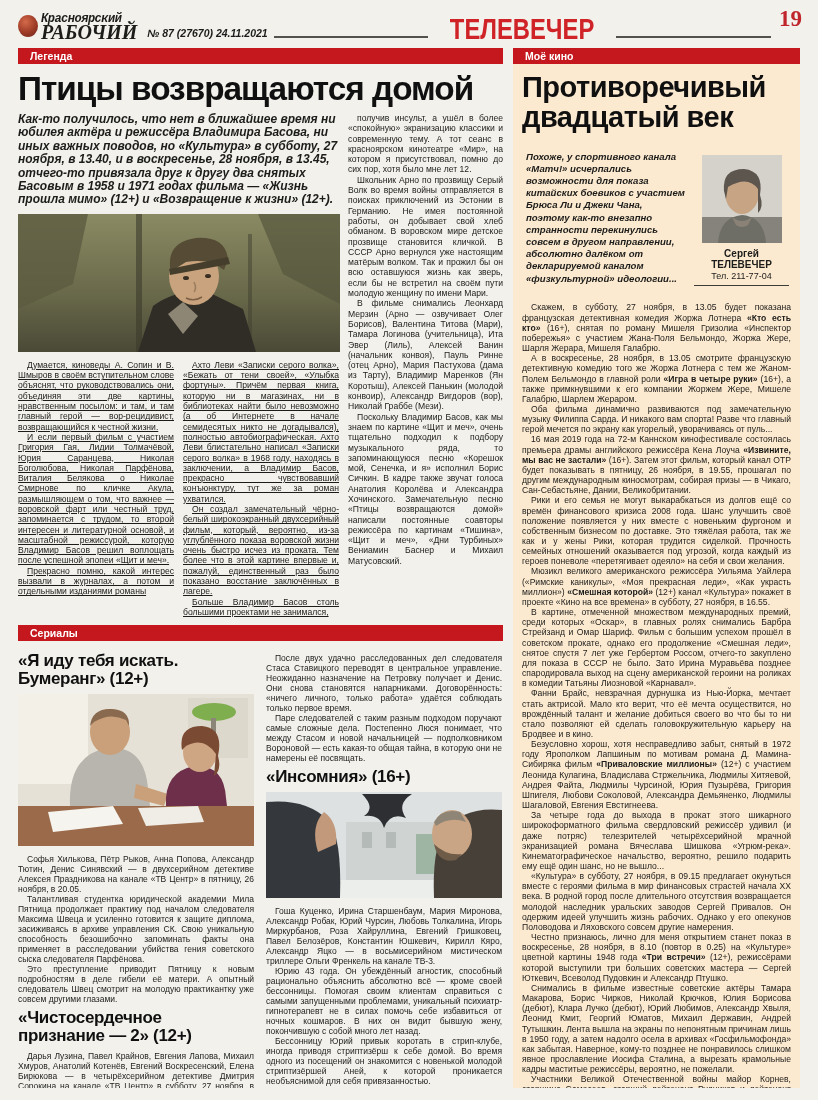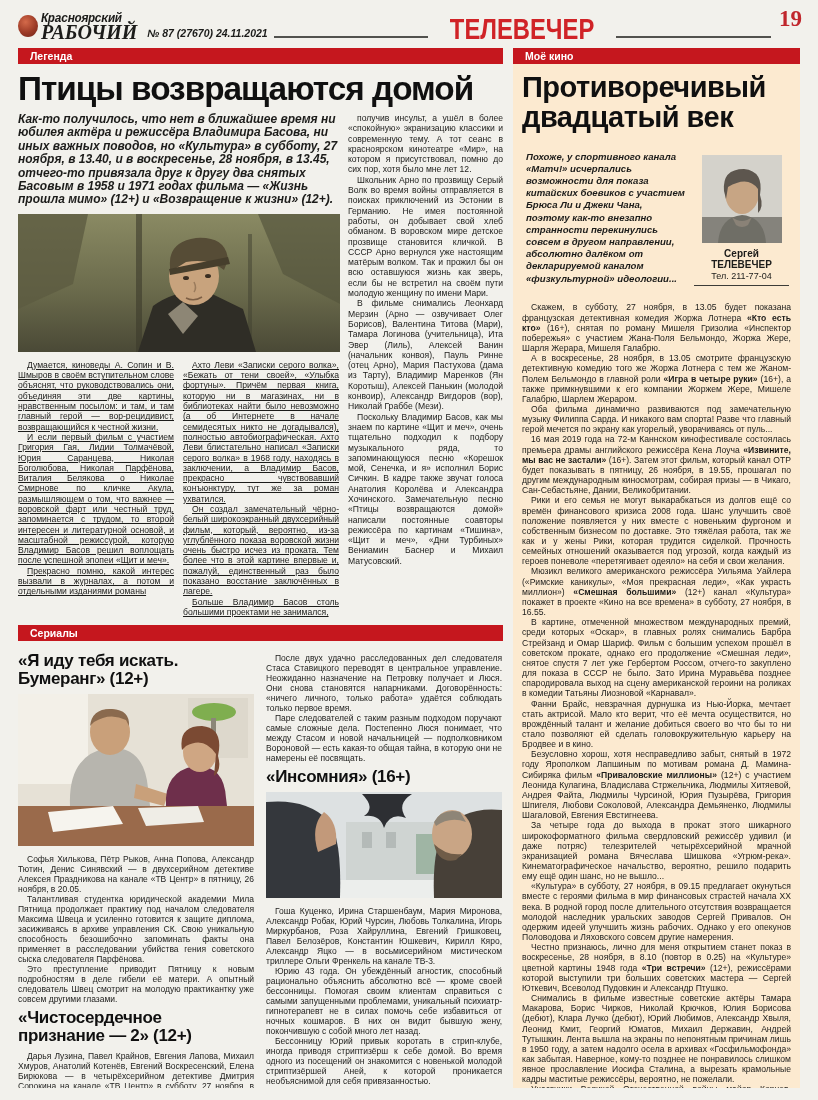--- a/index.html
+++ b/index.html
@@ -172,21 +172,21 @@
             </div>
 
           <h2 class="serial-title narrow">«Чистосердечное признание — 2» (12+)</h2>
           <div class="bodytext">
               <p>Дарья Лузина, Павел Крайнов, Евгения Лапова, Михаил Хмуров, Анатолий Котенёв, Евгений Воскресенский, Елена Бирюкова — в четырёхсерийном детективе Дмитрия Сорокина на канале «ТВ Центр» в субботу, 27 ноября, в 17.05.</p>
             </div>
         </div>
 
         <div class="scol">
           <div class="bodytext" style="margin-top:6px">
-              <p>После двух удачно расследованных дел следователя Стаса Ставицкого переводят в центральное управление. Неожиданно назначение на Петровку получает и Люся. Они снова становятся напарниками. Договорённость: «ничего личного, только работа» удаётся соблюдать только первое время.</p>
+              <p>После двух удачно расследованных дел следователя Стаса Ставицкого переводят в центральное управление. Неожиданно назначение на Петровку получает и Денис. Они снова становятся напарниками. Договорённость: «ничего личного, только работа» удаётся соблюдать только первое время.</p>
               <p>Паре следователей с таким разным подходом поручают самые сложные дела. Постепенно Люся понимает, что между Стасом и новой начальницей — подполковником Вороновой — есть какая-то общая тайна, в которую они не намерены её посвящать.</p>
             </div>
 
           <h2 class="serial-title">«Инсомния» (16+)</h2>
 
           <svg class="photo-frame" width="236" height="106" viewBox="0 0 236 106">
             <rect width="236" height="106" fill="#dde1e2"></rect>
             <rect x="80" y="30" width="110" height="60" fill="#cfd4d2"></rect>
             <rect x="96" y="40" width="10" height="16" fill="#b4bab8"></rect>
             <rect x="120" y="40" width="10" height="16" fill="#b4bab8"></rect>
@@ -234,21 +234,21 @@
             <div class="author-rule"></div>
           </div>
         </div>
 
         <div class="kino-body">
             <p>Скажем, в субботу, 27 ноября, в 13.05 будет показана французская детективная комедия Жоржа Лотнера <b>«Кто есть кто»</b> (16+), снятая по роману Мишеля Гризолиа «Инспектор побережья» с участием Жана-Поля Бельмондо, Жоржа Жере, Шарля Жерара, Мишеля Галабрю.</p>
             <p>А в воскресенье, 28 ноября, в 13.05 смотрите французскую детективную комедию того же Жоржа Лотнера с тем же Жаном-Полем Бельмондо в главной роли <b>«Игра в четыре руки»</b> (16+), а также примкнувшими к его компании Жоржем Жере, Мишеле Галабрю, Шарлем Жераром.</p>
             <p>Оба фильма динамично развиваются под замечательную музыку Филиппа Сарда. И никакого вам спорта! Разве что главный герой мечется по экрану как угорелый, уворачиваясь от пуль...</p>
             <p>16 мая 2019 года на 72-м Каннском кинофестивале состоялась премьера драмы английского режиссёра Кена Лоуча <b>«Извините, мы вас не застали»</b> (16+). Затем этот фильм, который канал ОТР будет показывать в пятницу, 26 ноября, в 19.55, прошагал по другим международным киносмотрам, собирая призы — в Чикаго, Сан-Себастьяне, Дании, Великобритании.</p>
             <p>Рики и его семья не могут выкарабкаться из долгов ещё со времён финансового кризиса 2008 года. Шанс улучшить своё положение появляется у них вместе с новеньким фургоном и собственным бизнесом по доставке. Это тяжёлая работа, так же как и у жены Рики, которая трудится сиделкой. Прочность семейных отношений оказывается под угрозой, когда каждый из героев поневоле «перетягивает одеяло» на себя и свои желания.</p>
-            <p>Мюзикл великого американского режиссёра Уильяма Уайлера («Римские каникулы», «Моя прекрасная леди», «Как украсть миллион») <b>«Смешная большими»</b> (12+) канал «Культура» покажет в проекте «Кино на все времена» в субботу, 27 ноября, в 16.55.</p>
+            <p>Мюзикл великого американского режиссёра Уильяма Уайлера («Римские каникулы», «Моя прекрасная леди», «Как украсть миллион») <b>«Смешная которой»</b> (12+) канал «Культура» покажет в проекте «Кино на все времена» в субботу, 27 ноября, в 16.55.</p>
             <p>В картине, отмеченной множеством международных премий, среди которых «Оскар», в главных ролях снимались Барбра Стрейзанд и Омар Шариф. Фильм с большим успехом прошёл в советском прокате, однако его продолжение «Смешная леди», снятое спустя 7 лет уже Гербертом Россом, отчего-то закуплено для показа в СССР не было. Зато Ирина Муравьёва позднее спародировала выход на сцену американской героини на роликах в комедии Татьяны Лиозновой «Карнавал».</p>
             <p>Фанни Брайс, невзрачная дурнушка из Нью-Йорка, мечтает стать актрисой. Мало кто верит, что её мечта осуществится, но врождённый талант и желание добиться своего во что бы то ни стало позволяют ей сделать головокружительную карьеру на Бродвее и в кино.</p>
             <p>Безусловно хорош, хотя несправедливо забыт, снятый в 1972 году Ярополком Лапшиным по мотивам романа Д. Мамина-Сибиряка фильм <b>«Приваловские миллионы»</b> (12+) с участием Леонида Кулагина, Владислава Стржельчика, Людмилы Хитяевой, Андрея Файта, Людмилы Чурсиной, Юрия Пузырёва, Григория Шпигеля, Любови Соколовой, Александра Демьяненко, Людмилы Шагаловой, Евгения Евстигнеева.</p>
             <p>За четыре года до выхода в прокат этого шикарного широкоформатного фильма свердловский режиссёр удивил (и даже потряс) телезрителей четырёхсерийной мрачной экранизацией романа Вячеслава Шишкова «Угрюм-река». Кинематографическое начальство, вероятно, решило подарить ему ещё один шанс, но не вышло...</p>
             <p>«Культура» в субботу, 27 ноября, в 09.15 предлагает окунуться вместе с героями фильма в мир финансовых страстей начала XX века. В родной город после длительного отсутствия возвращается молодой наследник уральских заводов Сергей Привалов. Он одержим идеей улучшить жизнь рабочих. Однако у его опекунов Половодова и Ляховского совсем другие намерения.</p>
             <p>Честно признаюсь, лично для меня открытием станет показ в воскресенье, 28 ноября, в 8.10 (повтор в 0.25) на «Культуре» цветной картины 1948 года <b>«Три встречи»</b> (12+), режиссёрами которой выступили три больших советских мастера — Сергей Юткевич, Всеволод Пудовкин и Александр Птушко.</p>
             <p>Снимались в фильме известные советские актёры Тамара Макарова, Борис Чирков, Николай Крючков, Юлия Борисова (дебют), Клара Лучко (дебют), Юрий Любимов, Александр Хвыля, Леонид Кмит, Георгий Юматов, Михаил Державин, Андрей Тутышкин. Лента вышла на экраны по непонятным причинам лишь в 1950 году, а затем надолго осела в архивах «Госфильмофонда» как забытая. Наверное, кому-то позднее не понравилось слишком явное прославление Иосифа Сталина, а вырезать крамольные кадры маститые режиссёры, вероятно, не пожелали.</p>
             <p>Участники Великой Отечественной войны майор Корнев, старшина Самосеев, старший лейтенант Рудников и лейтенант Бэла Мухтарова возвращаются с фронта домой. Каждого ждёт семья, товарищи, любимая работа...</p>
           </div>
       </div>

